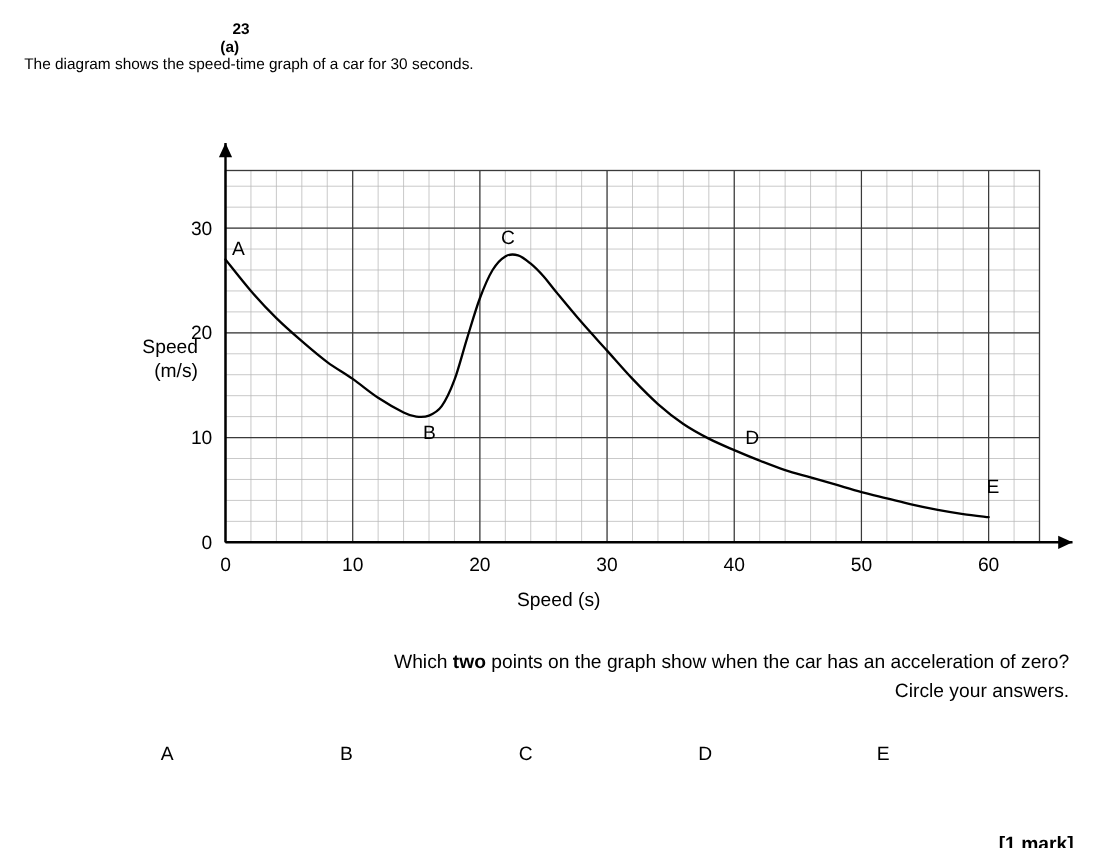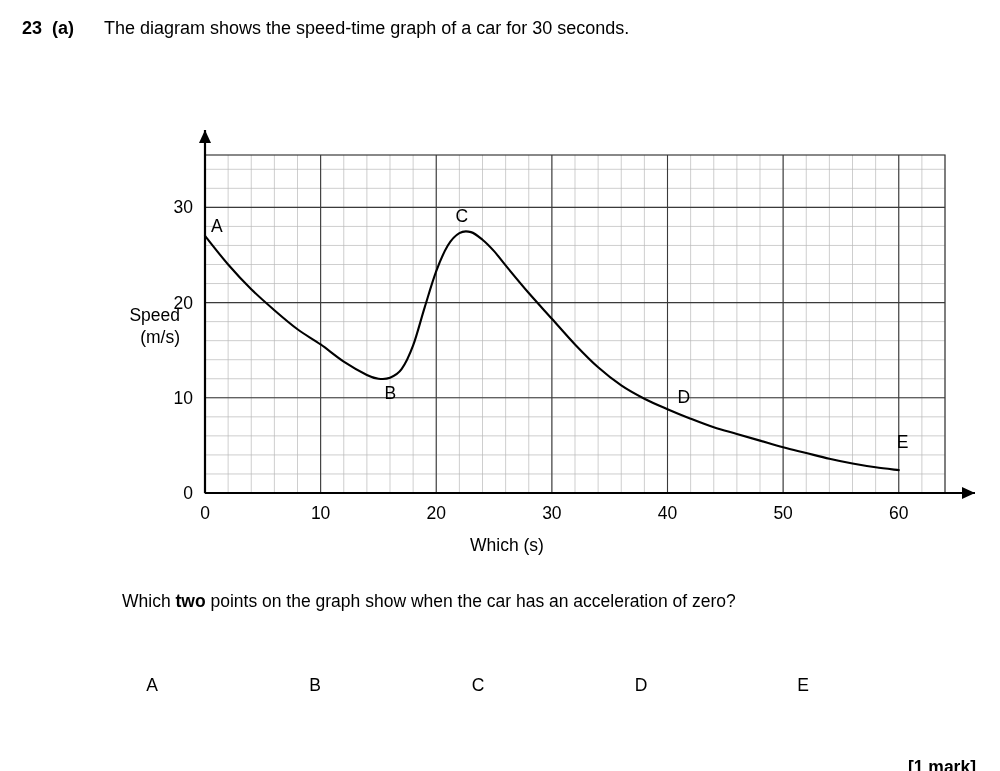--- a/index.html
+++ b/index.html
@@ -16,21 +16,22 @@
     overflow: hidden;
   }
 
   
   .q-header {
     position: absolute;
     left: 22px;
     top: 18px;
     display: flex;
     align-items: center;
-    font-size: 18px;
+    font-size: 14px;
+    flex-direction: column;
   }
   .q-number {
     font-weight: bold;
     width: 30px;
   }
   .q-part {
     font-weight: bold;
     width: 52px;
   }
   .q-text {
@@ -70,20 +71,21 @@
   }
 
   
   .q-body {
     position: absolute;
     left: 122px;
     top: 588px;
     font-size: 17.5px;
     line-height: 1.55;
     width: 850px;
+    text-align: right;
   }
   .q-body b { font-weight: bold; }
 
   .options-row {
     position: absolute;
     left: 0;
     top: 675px;
     width: 1000px;
     height: 30px;
   }
@@ -112,21 +114,21 @@
   <span class="q-text">The diagram shows the speed-time graph of a car for 30 seconds.</span>
 </div>
 
 <div class="figure">
 
   <div class="axis-label-y">
     <div>Speed</div>
     <div>(m/s)</div>
   </div>
 
-  <div class="axis-label-x">Which (s)</div>
+  <div class="axis-label-x">Speed (s)</div>
 
   <svg class="plot-svg" id="plot" width="1000" height="510">
       <rect x="205" y="95" width="740" height="338" fill="#ffffff" stroke="none"></rect>
       <line x1="205" y1="95" x2="205" y2="433" stroke="#b9b9b9" stroke-width="0.7"></line>
       <line x1="228.125" y1="95" x2="228.125" y2="433" stroke="#b9b9b9" stroke-width="0.7"></line>
       <line x1="251.25" y1="95" x2="251.25" y2="433" stroke="#b9b9b9" stroke-width="0.7"></line>
       <line x1="274.375" y1="95" x2="274.375" y2="433" stroke="#b9b9b9" stroke-width="0.7"></line>
       <line x1="297.5" y1="95" x2="297.5" y2="433" stroke="#b9b9b9" stroke-width="0.7"></line>
       <line x1="320.625" y1="95" x2="320.625" y2="433" stroke="#b9b9b9" stroke-width="0.7"></line>
       <line x1="343.75" y1="95" x2="343.75" y2="433" stroke="#b9b9b9" stroke-width="0.7"></line>
@@ -207,20 +209,21 @@
       <text x="455.375" y="162.1211267605634" text-anchor="start" font-family="&quot;Liberation Sans&quot;, sans-serif" font-size="17.5" fill="#000">C</text>
       <text x="677.5" y="343.21408450704223" text-anchor="start" font-family="&quot;Liberation Sans&quot;, sans-serif" font-size="17.5" fill="#000">D</text>
       <text x="896.75" y="388.1492957746479" text-anchor="start" font-family="&quot;Liberation Sans&quot;, sans-serif" font-size="17.5" fill="#000">E</text>
     </svg>
 </div>
 
 <div class="q-body">
   <div>
     <span>Which </span><b>two</b><span> points on the graph show when the car has an acceleration of zero?</span>
   </div>
+  <div>Circle your answers.</div>
 </div>
 
 <div class="options-row" id="options-row">
     <div class="option" style="left: 137px;">A</div>
     <div class="option" style="left: 300px;">B</div>
     <div class="option" style="left: 463px;">C</div>
     <div class="option" style="left: 626px;">D</div>
     <div class="option" style="left: 788px;">E</div>
   </div>
 

